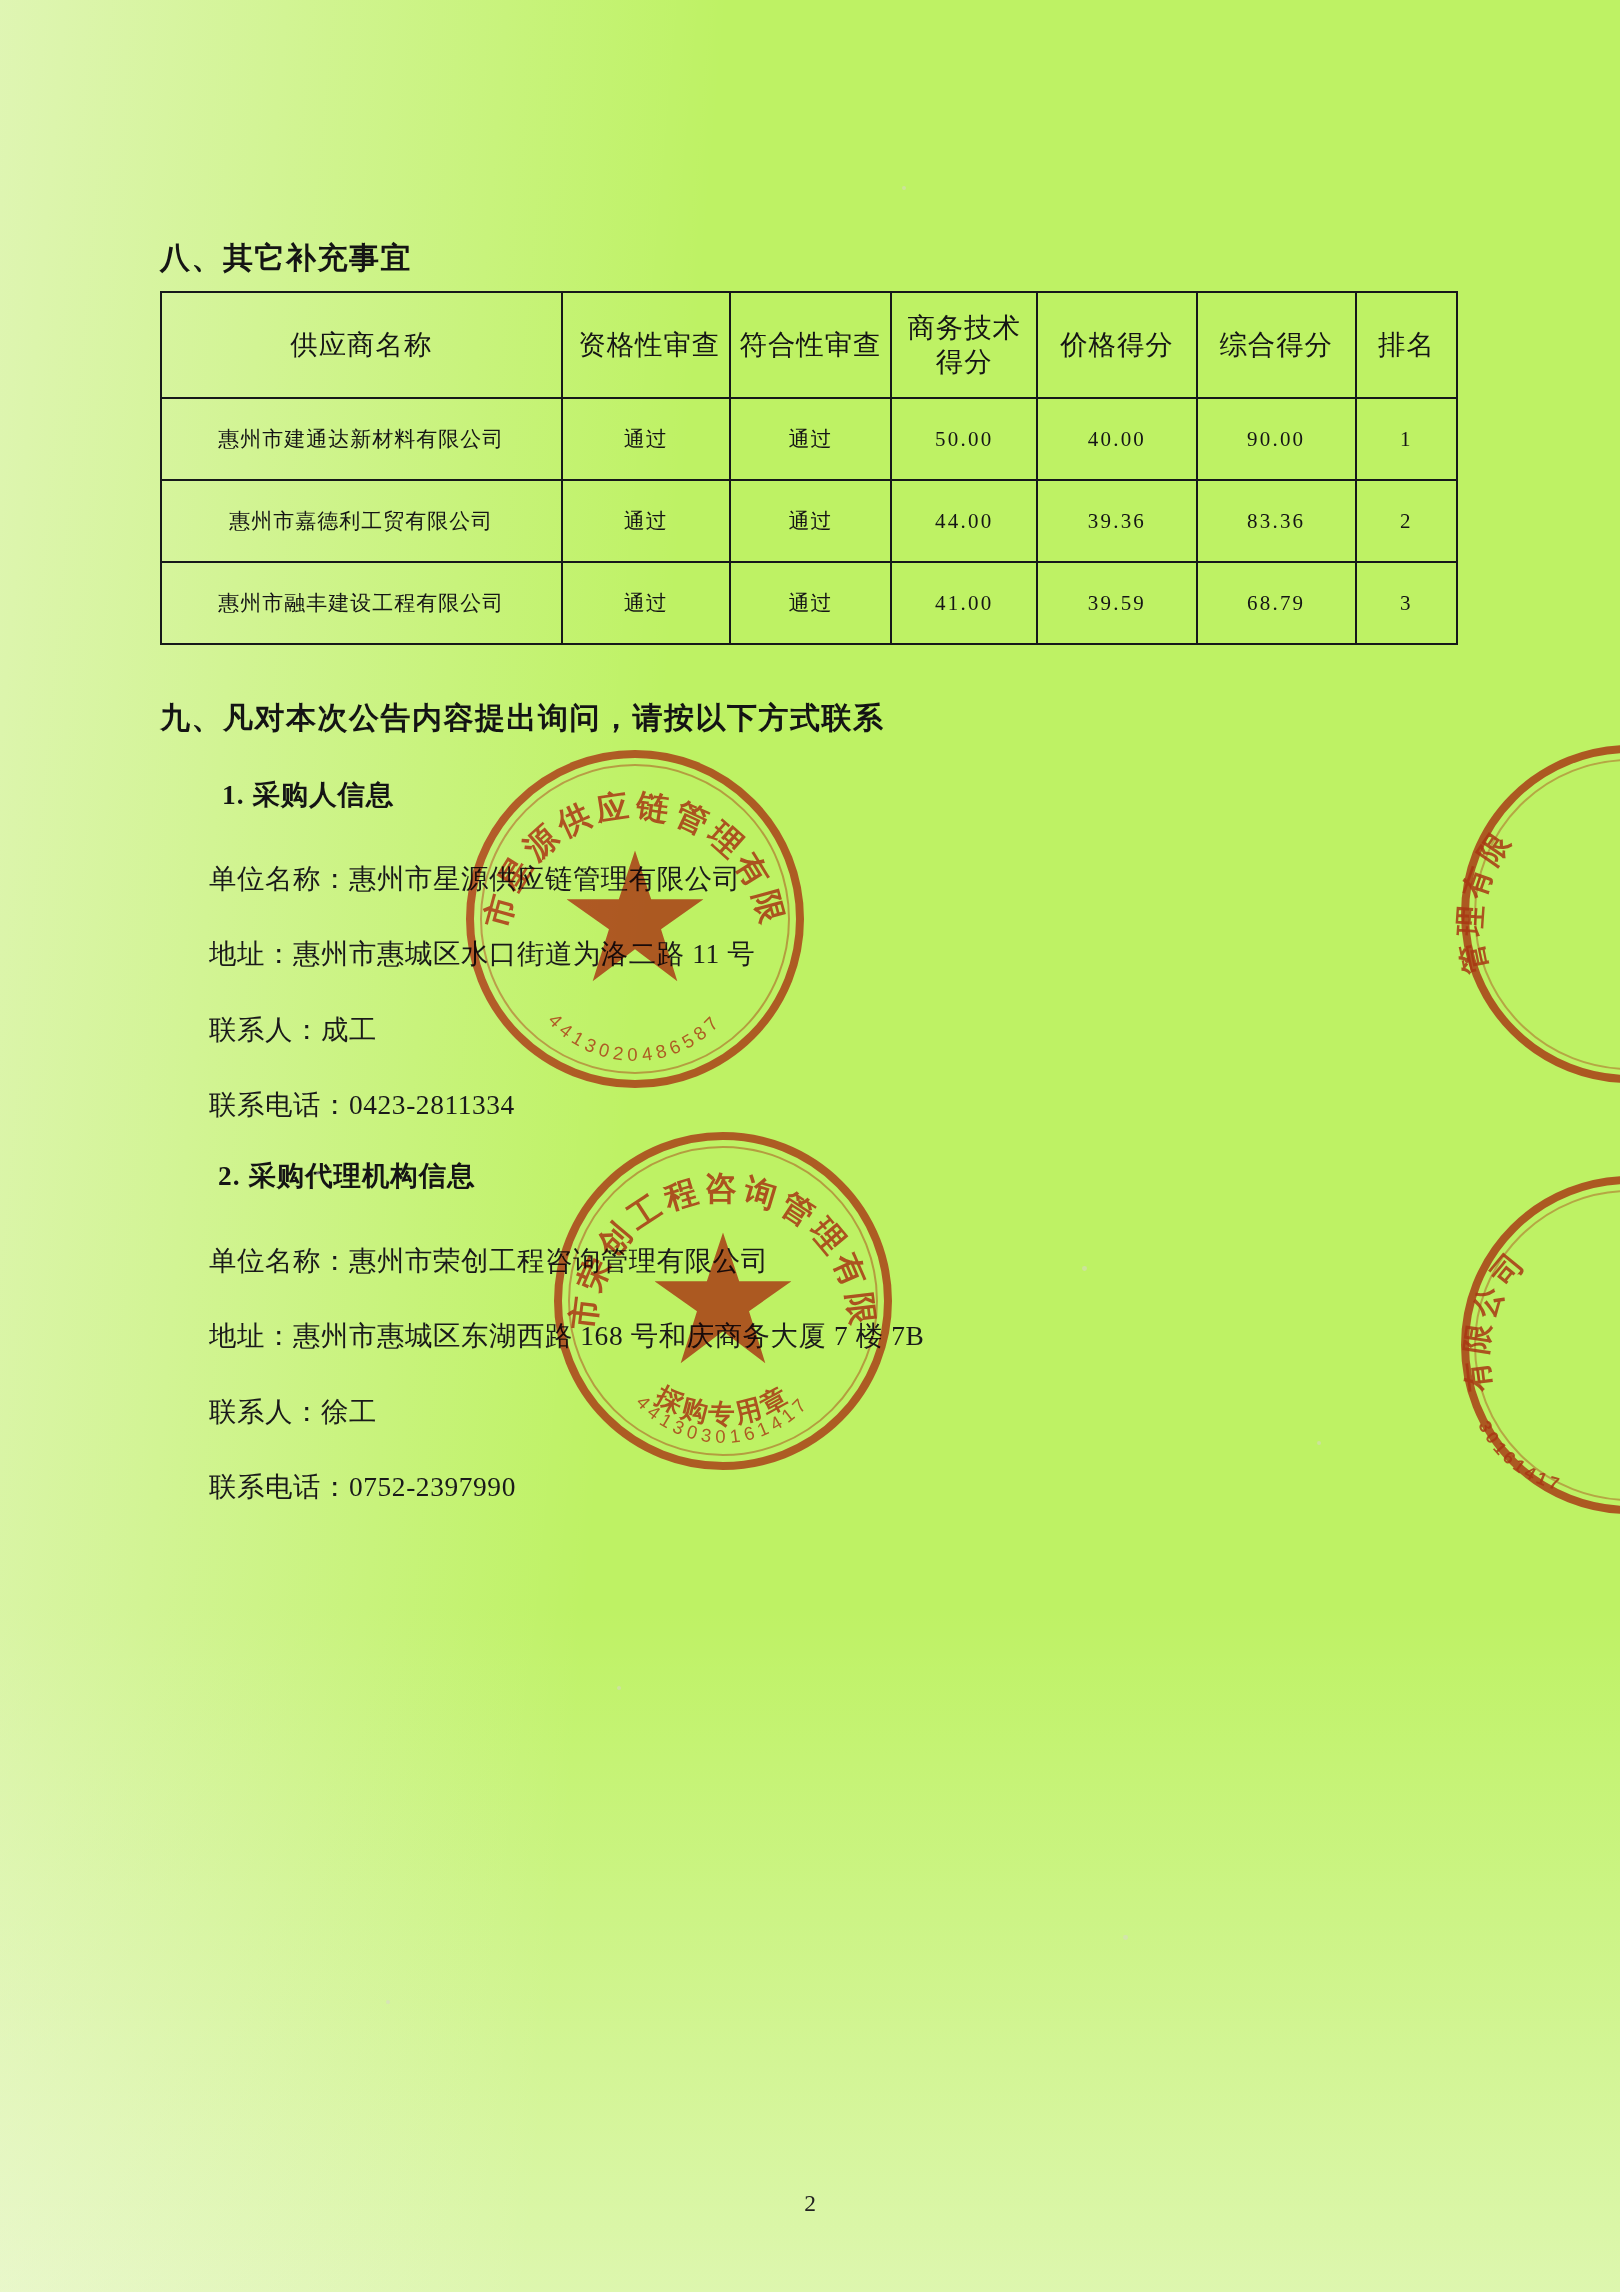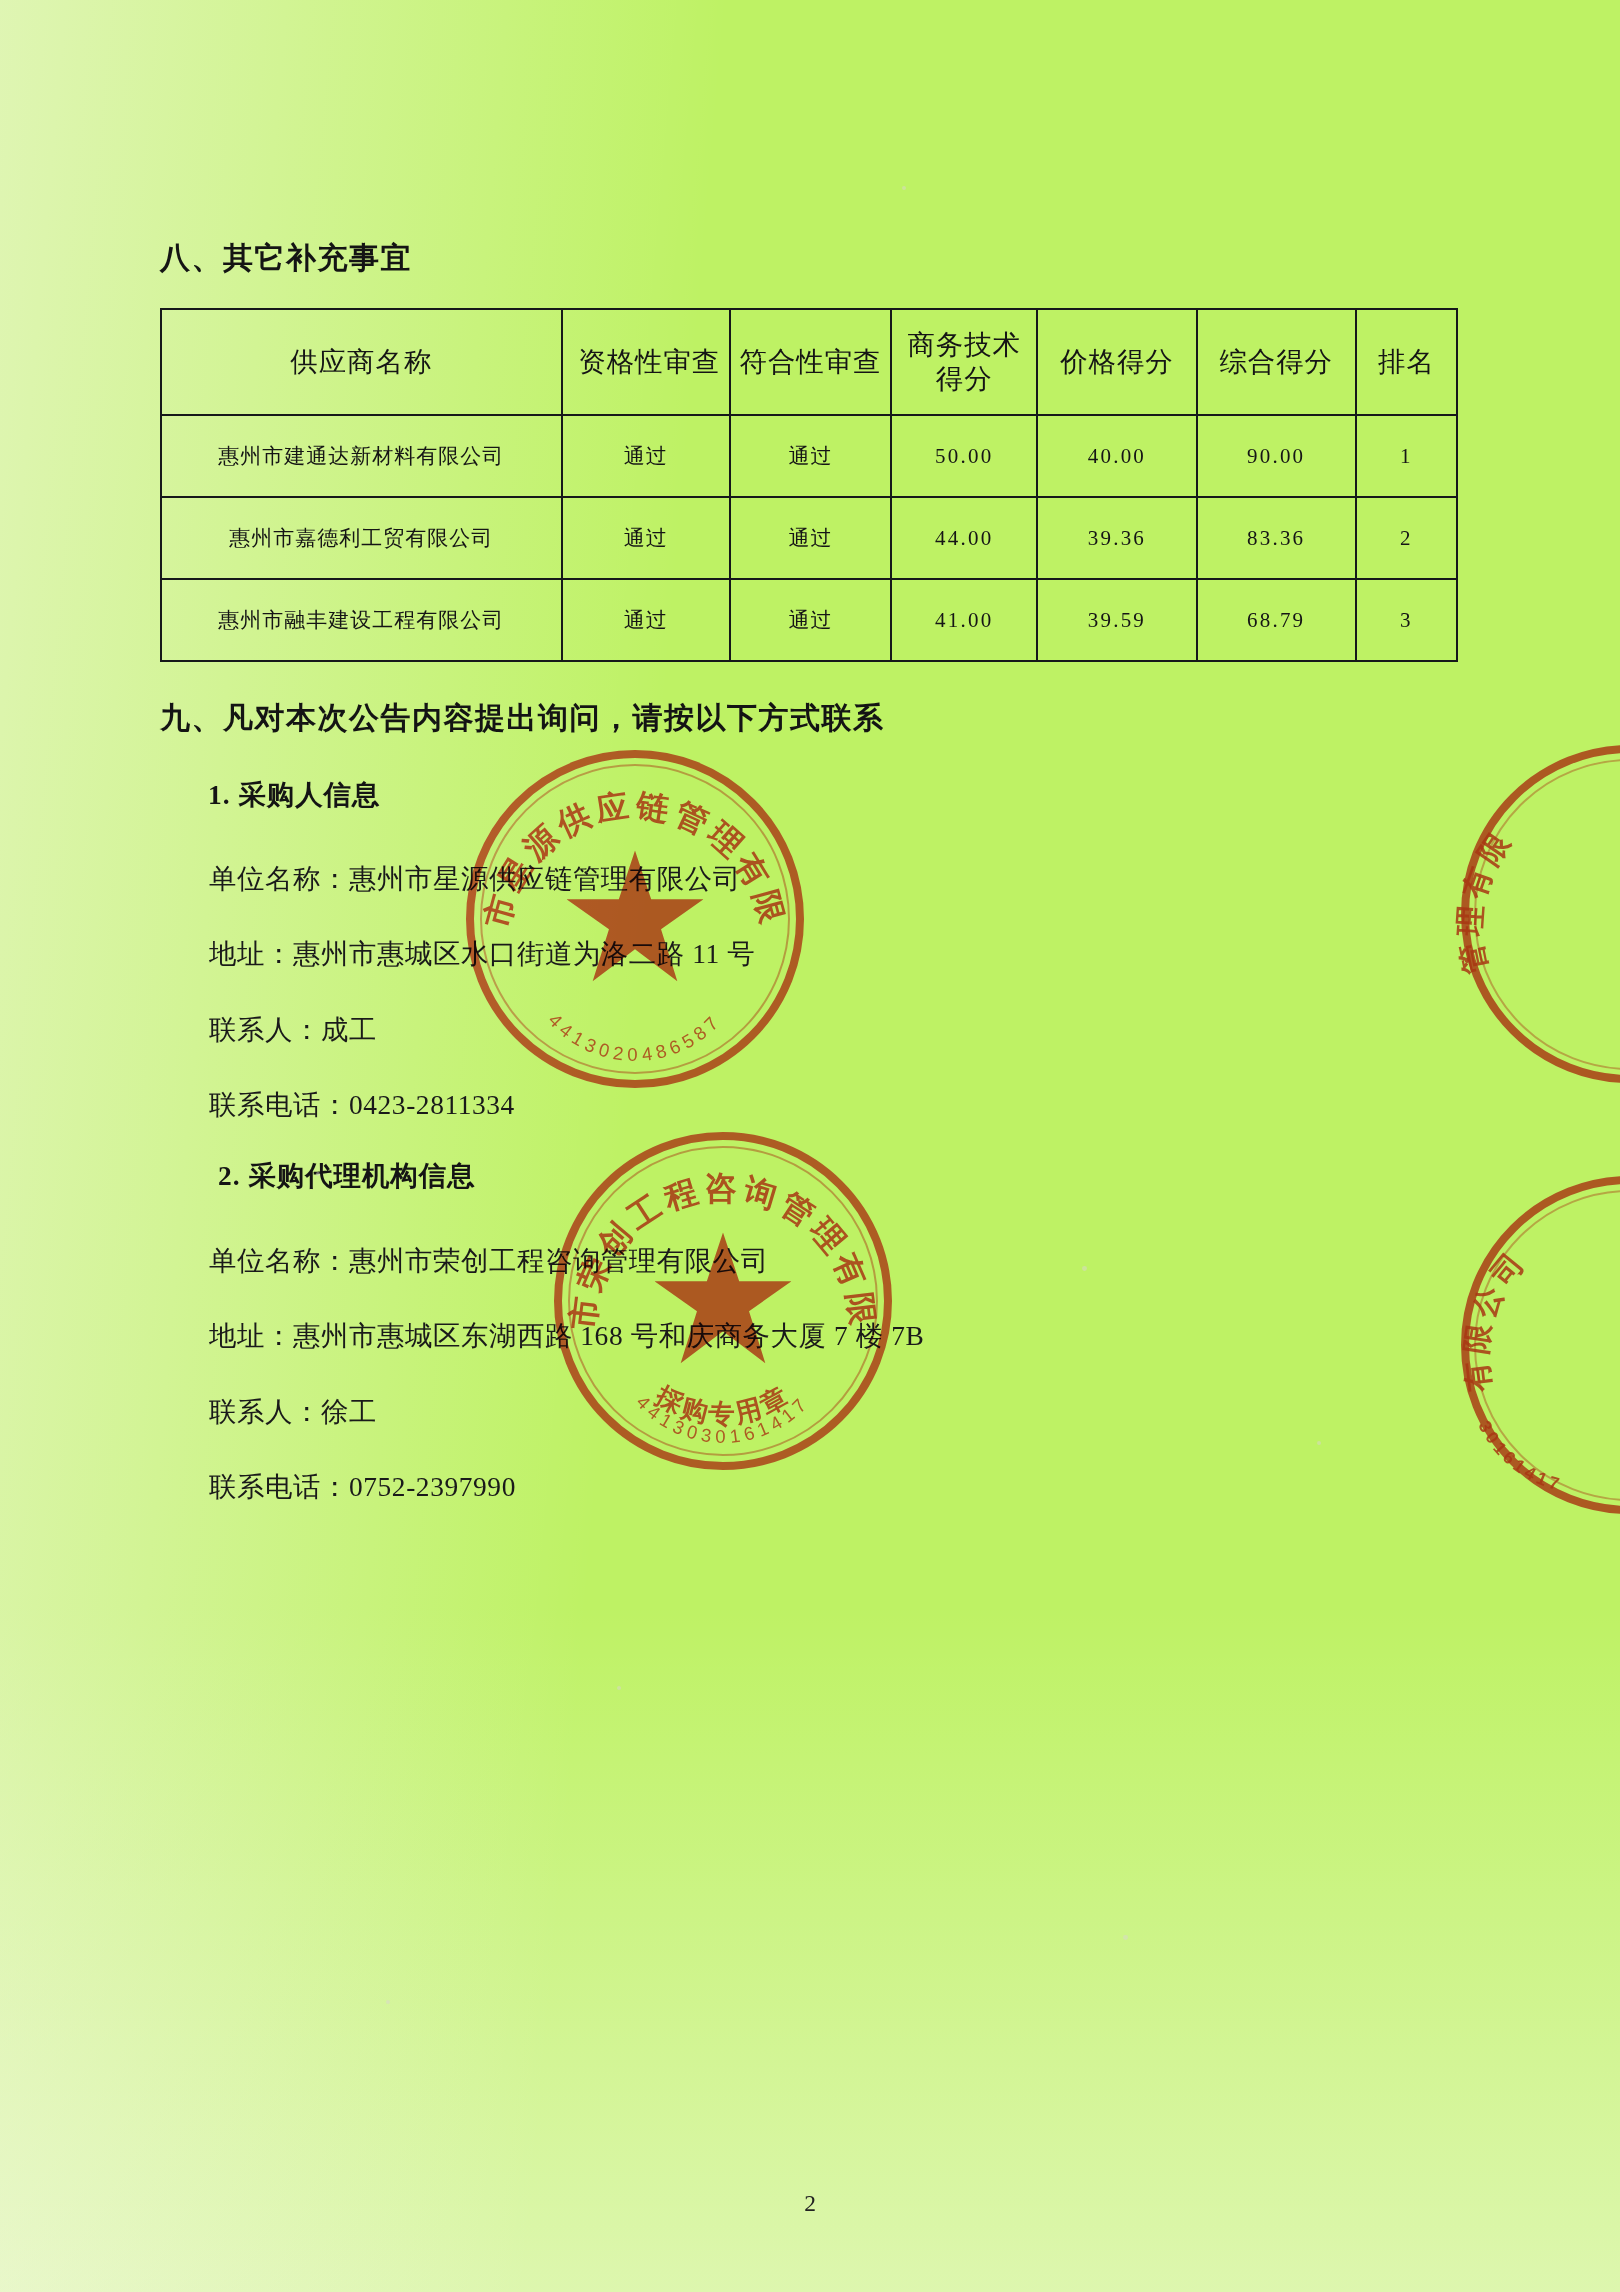--- a/index.html
+++ b/index.html
@@ -50,21 +50,21 @@
 
   .sub-heading {
     position: absolute;
     font-family: "Liberation Serif", "DejaVu Serif", serif;
     font-weight: bold;
     font-size: 27.4px;
     letter-spacing: 1px;
     color: #141414;
     white-space: nowrap;
   }
-  #sub-1 { left: 208px; top: 777px; }
+  #sub-1 { left: 222px; top: 777px; }
   #sub-2 { left: 218px; top: 1158px; }
 
   .info-line {
     position: absolute;
     font-family: "Liberation Serif", "DejaVu Serif", serif;
     font-size: 27.4px;
     letter-spacing: 0.6px;
     color: #1a1a1a;
     white-space: nowrap;
   }
@@ -77,21 +77,21 @@
   
   #a-name  { left: 209px; top: 1243px; }
   #a-addr  { left: 209px; top: 1318px; }
   #a-contact { left: 209px; top: 1394px; }
   #a-phone { left: 209px; top: 1469px; }
 
   
   .score-table {
     position: absolute;
     left: 160px;
-    top: 308px;
+    top: 291px;
     width: 1298px;
     border-collapse: collapse;
     table-layout: fixed;
   }
   .score-table td, .score-table th {
     border: 2px solid #16181a;
     text-align: center;
     vertical-align: middle;
     font-family: "Liberation Serif", "DejaVu Serif", serif;
     font-weight: normal;

